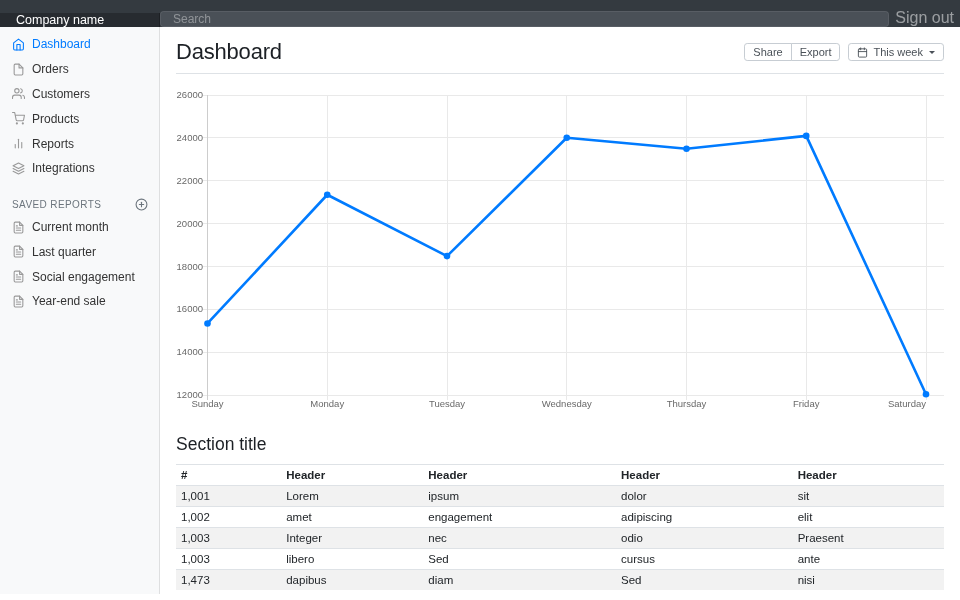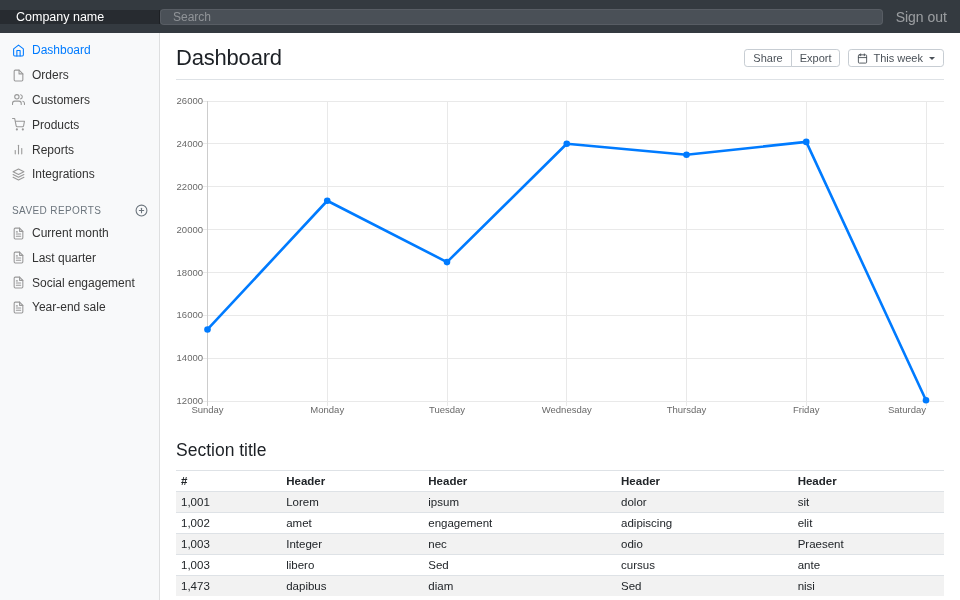--- a/index.html
+++ b/index.html
@@ -2,35 +2,35 @@
 <html><head>
 <meta charset="utf-8">
 <style>
   * { box-sizing: border-box; margin: 0; padding: 0; }
   html, body { width: 960px; height: 600px; overflow: hidden; }
   body {
     font-family: "Liberation Sans", "DejaVu Sans", sans-serif;
     font-size: 12px; color: #212529; background: #fff;
   }
   
-  .navbar { display: flex; height: 33px; background: #343a40; align-items: center; }
+  .navbar { display: flex; height: 27px; background: #343a40; align-items: flex-end; }
   .brand {
     width: 160px; background: #272b30; color: #fff; font-size: 12.5px;
     display: flex; align-items: center; padding: 0 16px;
     box-shadow: inset -1px 0 0 rgba(0,0,0,.25); text-decoration: none; flex: 0 0 160px;
   }
   .search-input {
     flex: 1 1 auto; background: #4a5057; border: 1px solid rgba(255,255,255,.08);
     color: #fff; font-size: 12px; padding: 0 12px; outline: none;
     font-family: "Liberation Sans", "DejaVu Sans", sans-serif; border-radius: 4px;
   }
   .search-input::placeholder { color: rgba(255,255,255,.38); }
   .signout {
-    flex: 0 0 auto; display: flex; align-items: center; padding: 0 13px;
-    color: rgba(255,255,255,.5); font-size: 14px; text-decoration: none; background: #343a40;
+    flex: 0 0 auto; display: flex; align-items: center; padding: 0 6px;
+    color: rgba(255,255,255,.5); font-size: 16px; text-decoration: none; background: #343a40;
   }
   
   .layout { display: flex; height: 567px; }
   .sidebar {
     flex: 0 0 160px; background: #f8f9fa; box-shadow: inset -1px 0 0 rgba(0,0,0,.1);
     padding-top: 5px; overflow: hidden;
   }
   .nav-list { list-style: none; }
   .nav-link {
     display: flex; align-items: center; padding: 5.4px 12px; color: #333;

